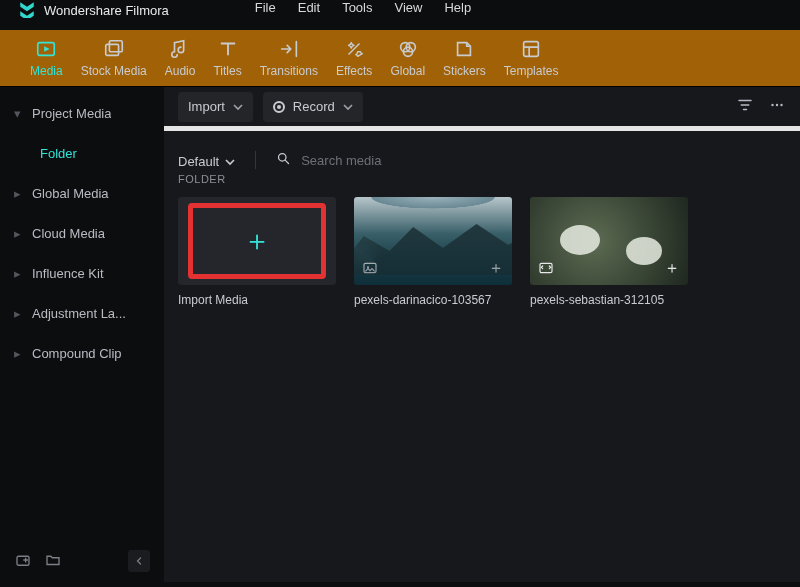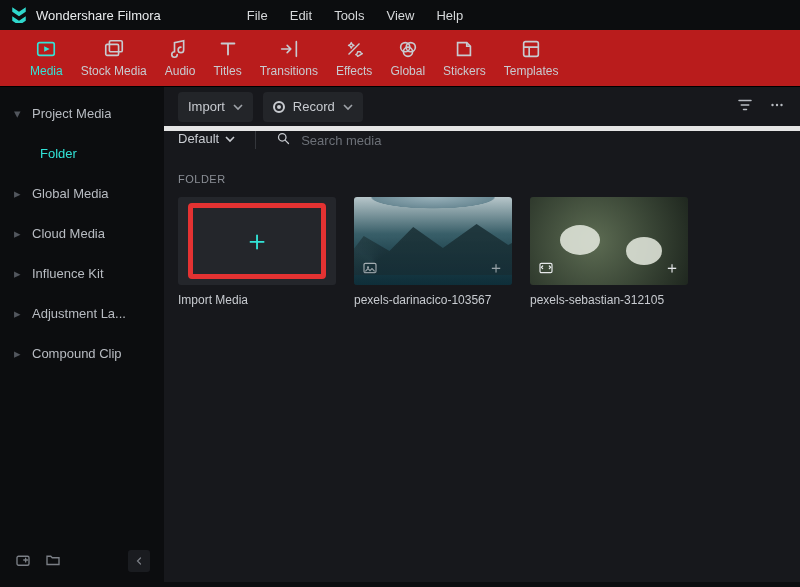--- a/index.html
+++ b/index.html
@@ -1,25 +1,25 @@
 <!DOCTYPE html>
 <html><head>
 <meta charset="utf-8">
 <style>
   * { margin: 0; padding: 0; box-sizing: border-box; font-family: -apple-system, BlinkMacSystemFont, "Segoe UI", Arial, sans-serif; }
   body { background: #0c0d0f; color: #c8cbd0; width: 800px; height: 587px; overflow: hidden; font-size: 13px; }
 
-  .titlebar { display: flex; align-items: center; height: 30px; padding: 0 10px; gap: 18px; background: #0c0d0f; }
+  .titlebar { display: flex; align-items: flex-start; height: 30px; padding: 0 18px; gap: 18px; background: #0c0d0f; }
   .logo { display: flex; align-items: center; gap: 8px; margin-right: 20px; }
   .logo-icon { color:#32e3d7; }
   .logo-text { font-size: 13px; color:#e8eaec; }
   .menu-items { display: flex; gap: 22px; margin-left: 48px; }
   .menu-item { color:#d6d8da; cursor: pointer; }
 
-  .toolbar { display: flex; align-items: flex-end; gap: 18px; padding: 8px 18px 8px 30px; background:#b91c1c; border-bottom:1px solid #000; }
+  .toolbar { display: flex; align-items: flex-end; gap: 18px; padding: 8px 18px 8px 30px; background:#a16207; border-bottom:1px solid #000; }
   .tool { display:flex; flex-direction:column; align-items:center; gap:4px; color:#c8cbd0; cursor:pointer; font-size:12px; }
   .tool.active { color:#32e3d7; }
   .tool svg { width:22px; height:22px; }
   .tool .lbl { }
 
   .main { display:flex; height: calc(587px - 30px - 62px); }
 
   .sidebar { width:164px; background:#0c0d0f; display:flex; flex-direction:column; padding-top:6px; position:relative; }
   .side-item { display:flex; align-items:center; gap:8px; height:40px; padding:0 14px; color:#b8bcc2; cursor:pointer; font-size:13px; }
   .side-item.sub { padding-left:40px; color:#32e3d7; }
@@ -36,21 +36,21 @@
 
   .actionbar { display:flex; align-items:center; height:44px; padding:0 14px; gap:10px; border-bottom:5px solid #e5e5e5; }
   .dd-btn { display:flex; align-items:center; gap:8px; height:30px; padding:0 10px; background:#232529; border-radius:4px; color:#c8cbd0; cursor:pointer; font-size:13px; }
   .dd-btn svg.caret { width:10px; height:10px; color:#9ea2a8; }
   .rec-dot { width:12px; height:12px; border-radius:50%; border:2px solid #c8cbd0; display:inline-block; position:relative; }
   .rec-dot::after { content:""; position:absolute; inset:2px; background:#c8cbd0; border-radius:50%; }
   .actionbar-right { margin-left:auto; display:flex; gap:14px; }
   .icon-btn { color:#b8bcc2; cursor:pointer; }
   .icon-btn svg { width:18px; height:18px; }
 
-  .searchbar { display:flex; align-items:flex-start; height:38px; padding:0 14px; gap:20px; }
+  .searchbar { display:flex; align-items:flex-end; height:38px; padding:0 14px; gap:20px; }
   .default-dd { display:flex; align-items:center; gap:6px; color:#c8cbd0; cursor:pointer; font-size:13px; }
   .divider-v { width:1px; height:18px; background:#34363b; }
   .search-wrap { display:flex; align-items:center; gap:10px; flex:1; }
   .search-wrap input { background:transparent; border:none; outline:none; color:#c8cbd0; font-size:13px; flex:1; }
   .search-wrap input::placeholder { color:#6c7077; }
 
   .section-label { padding:4px 14px 8px; color:#8b8f96; font-size:11px; letter-spacing:0.5px; }
 
   .grid { display:flex; gap:18px; padding:4px 14px; flex-wrap:wrap; align-content:flex-start; }
   .card { width:158px; display:flex; flex-direction:column; gap:8px; cursor:pointer; }

